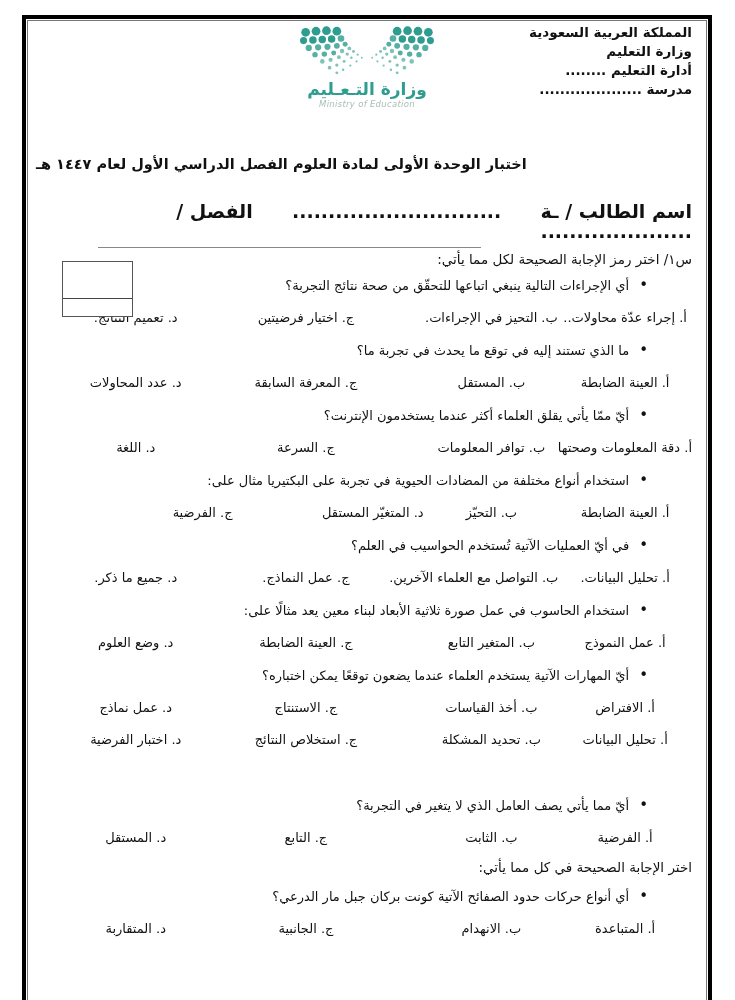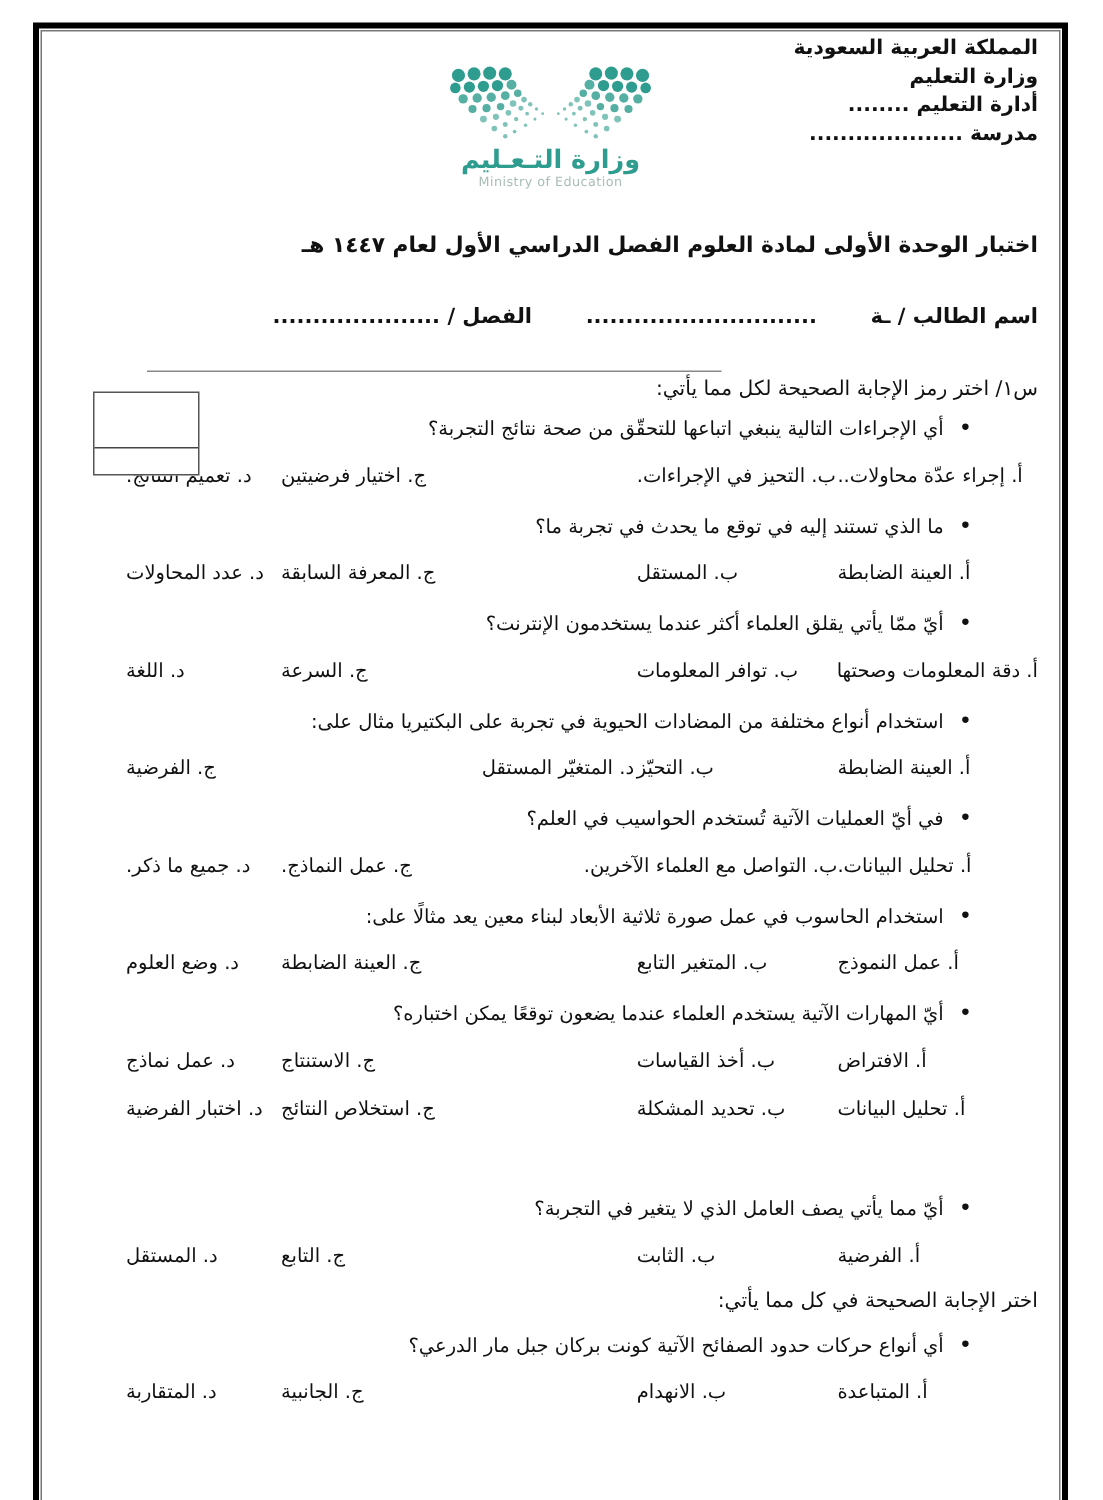--- a/index.html
+++ b/index.html
@@ -10,35 +10,35 @@
   .frame-outer{
     position:absolute;left:22px;top:15px;width:682px;height:1005px;
     border:4px solid #000;
   }
   .frame-inner{
     position:absolute;inset:1px;border:1px solid #777;
     direction:rtl;text-align:right;
     padding:2px 14px 0 8px;box-sizing:border-box;
   }
   .hdr-lines{font-weight:bold;font-size:13.5px;line-height:19px;}
-  .logo-wrap{position:absolute;left:50%;top:22px;transform:translateX(-50%);
+  .logo-wrap{position:absolute;left:50%;top:4px;transform:translateX(-50%);
     width:160px;text-align:center;direction:ltr;}
   .logo-dots{display:block;margin:0 auto;}
   .logo-ar{font-size:17px;font-weight:bold;color:#2E9C8E;line-height:20px;margin-top:2px;}
-  .logo-en{font-size:8.5px;color:#A9BDB7;line-height:11px;letter-spacing:.3px;}
-  .title{font-weight:bold;font-size:14.5px;text-align:right;margin-top:54px;height:22px;line-height:22px;}
-  .student-line{font-weight:bold;font-size:14px;margin-top:26px;height:20px;line-height:20px;}
+  .logo-en{font-size:8.5px;color:#A9BDB7;line-height:11px;letter-spacing:.3px;font-style:italic;}
+  .title{font-weight:bold;font-size:14.5px;text-align:left;margin-top:54px;height:22px;line-height:22px;}
+  .student-line{font-weight:bold;font-size:19px;margin-top:26px;height:20px;line-height:20px;}
   .student-line .gap{display:inline-block;width:26px;}
   .divider{border-top:1px solid #888;width:383px;margin:26px auto 0 62px;height:0;}
   .s1-header{font-size:13.5px;margin-top:1px;height:20px;line-height:20px;}
   .q{height:65px;}
   .q-line{height:33px;line-height:33px;font-size:13px;padding-right:44px;}
   .bullet{font-size:15px;margin-left:10px;}
   .opts{height:32px;line-height:32px;font-size:13px;display:flex;margin-left:0;padding-left:48px;}
-  .opt{text-align:left;overflow:visible;white-space:nowrap;}
+  .opt{text-align:center;overflow:visible;white-space:nowrap;}
   .opt.a{width:22%;}
   .opt.b{width:22%;}
   .opt.c{width:39%;}
   .opt.d{width:17%;}
   .s2-header{font-size:13.5px;height:26px;line-height:26px;}
   .grade-box{
     position:absolute;left:34px;top:240px;width:71px;height:56px;
     border:1px solid #555;box-sizing:border-box;background:#fff;
   }
   .grade-box .cell-top{height:36px;border-bottom:1px solid #444;}

